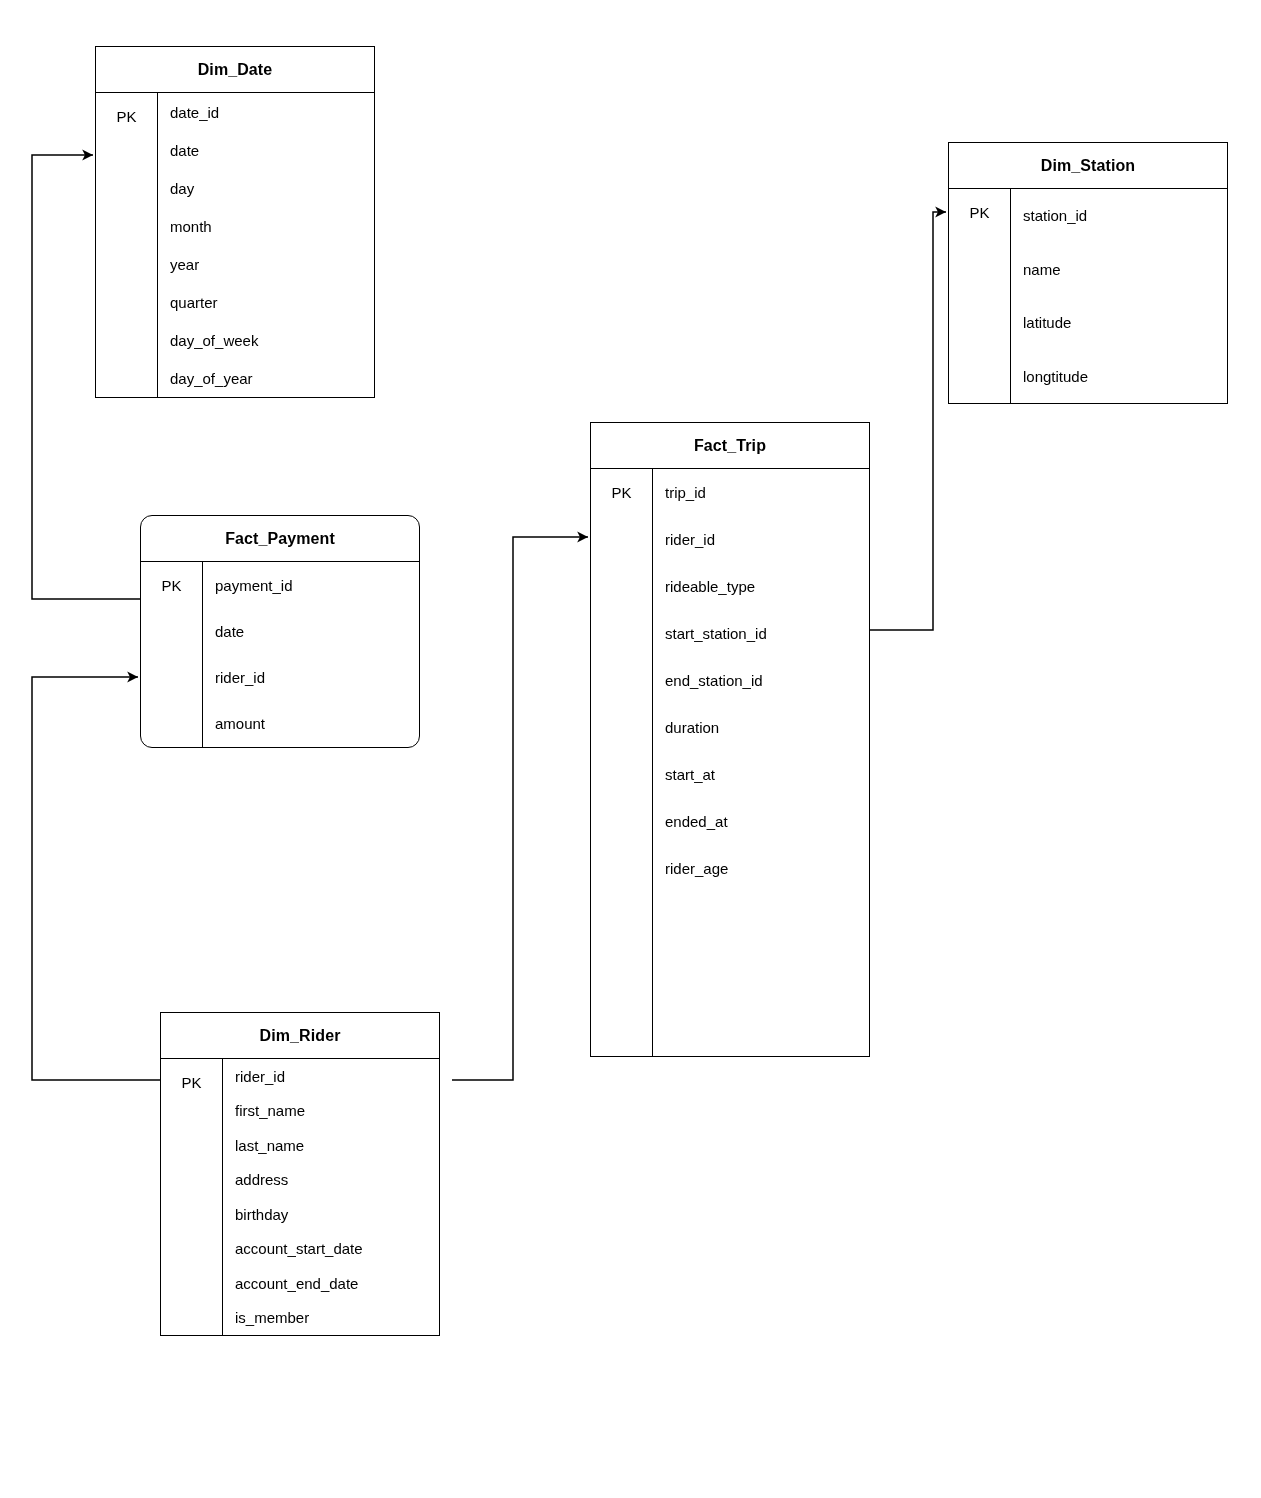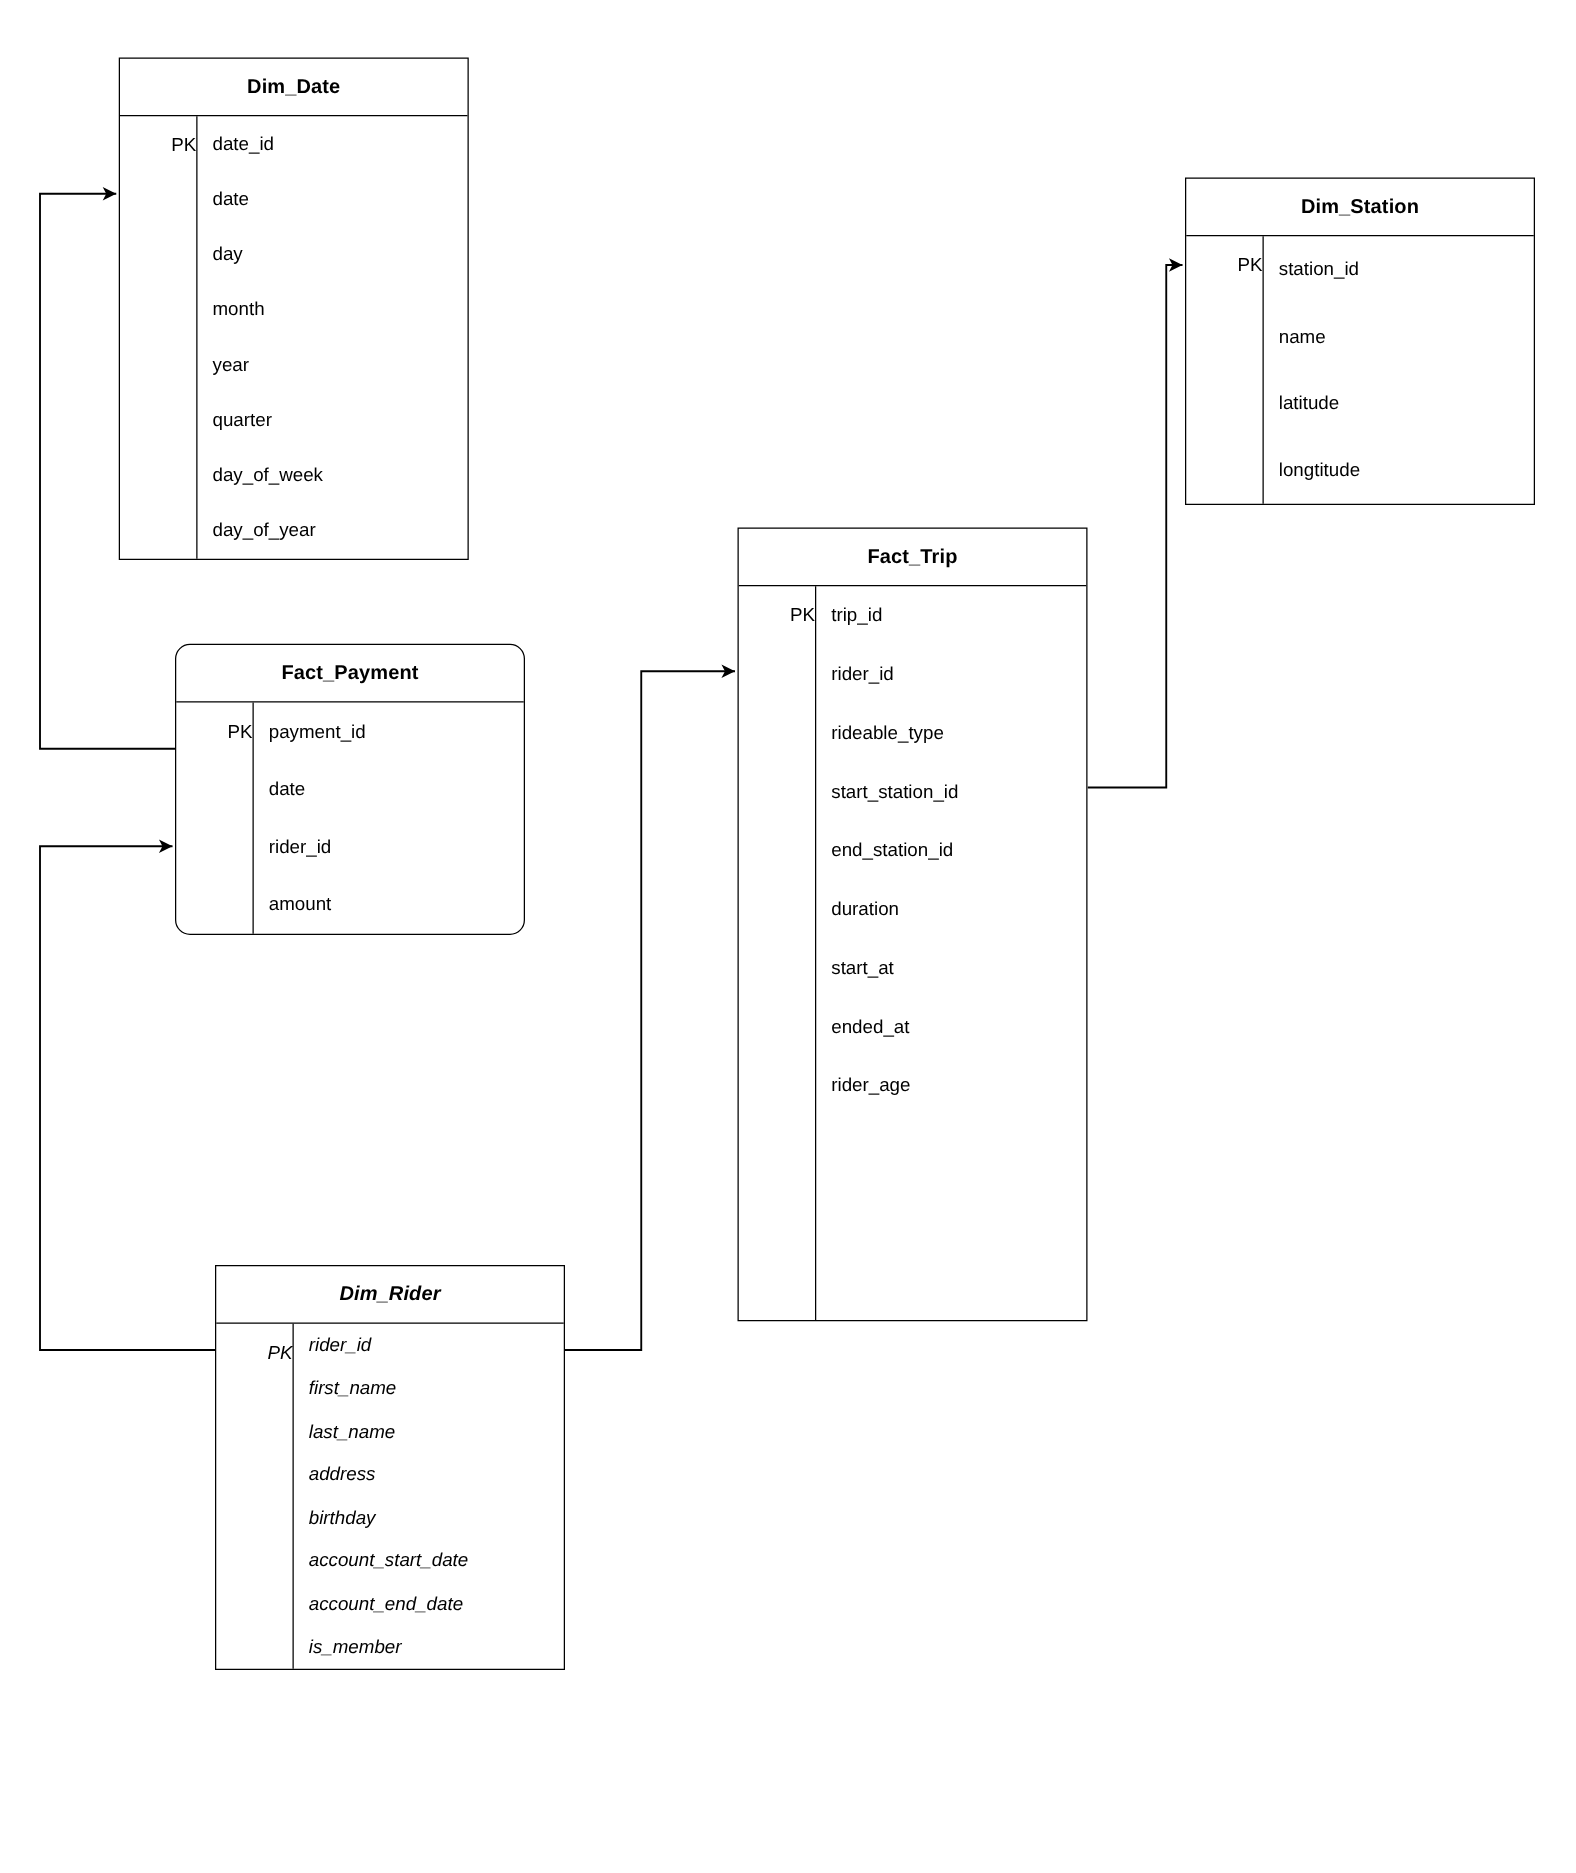--- a/index.html
+++ b/index.html
@@ -51,21 +51,20 @@
   .entity-body {
     flex: 1 1 auto;
     display: flex;
     min-height: 0;
   }
   .pk-col {
     flex: 0 0 62px;
     border-right: 1.5px solid var(--stroke);
     display: flex;
     flex-direction: column;
-    align-items: flex-end;
   }
   .pk-label {
     height: 47px;
     display: flex;
     align-items: center;
     justify-content: center;
     font-size: 15px;
   }
   .fields-col {
     flex: 1 1 auto;
@@ -78,25 +77,25 @@
     display: flex;
     align-items: center;
     padding-left: 12px;
     font-size: 15px;
     white-space: nowrap;
   }
   
   .rows-fixed .field-row { flex: 0 0 47px; }
 
   
-  #entity-dim-date     { left: 95px;  top: 46px;   width: 280px; height: 402px; }
+  #entity-dim-date     { left: 95px;  top: 46px;   width: 280px; height: 352px; }
   #entity-dim-station  { left: 948px; top: 142px;  width: 280px; height: 262px; }
   #entity-fact-payment { left: 140px; top: 515px;  width: 280px; height: 233px; border-radius: 12px; }
   #entity-fact-trip    { left: 590px; top: 422px;  width: 280px; height: 635px; }
-  #entity-dim-rider    { left: 172px; top: 1012px; width: 280px; height: 324px; font-style: italic; }
+  #entity-dim-rider    { left: 160px; top: 1012px; width: 280px; height: 324px; }
 </style>
 </head>
 <body>
 
 <div class="canvas">
 
   <svg class="connector-layer" viewBox="0 0 1261 1498" xmlns="http://www.w3.org/2000/svg">
     <defs>
       <marker id="arrow" viewBox="0 0 12 12" refX="11" refY="6" markerWidth="13" markerHeight="13" markerUnits="userSpaceOnUse" orient="auto">
         <path d="M1,1 L11,6 L1,11 L3.6,6 Z" fill="#000000"></path>

